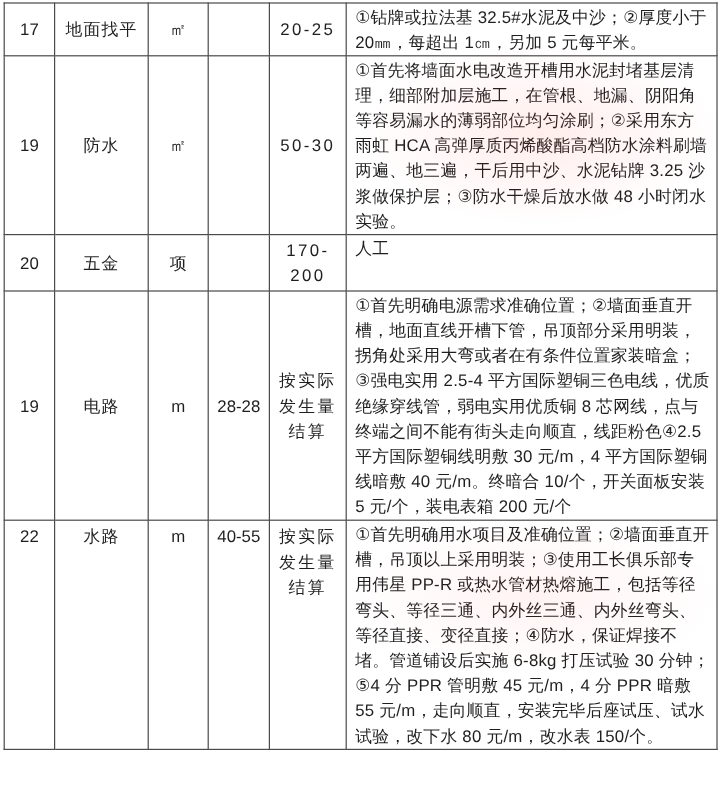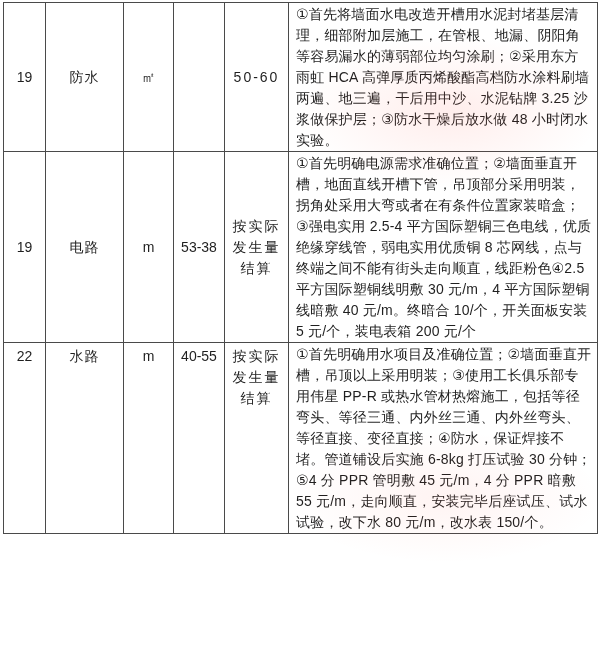--- a/index.html
+++ b/index.html
@@ -81,33 +81,49 @@
   <table class="price-table">
     <colgroup>
       <col class="c1">
         <col class="c2">
         <col class="c3">
         <col class="c4">
         <col class="c5">
         <col class="c6">
     </colgroup>
     <tbody>
+      <tr class="r17">
+        <td class="c-no">17</td>
+        <td class="c-name">地面找平</td>
+        <td class="c-unit">㎡</td>
+        <td class="c-qty"></td>
+        <td class="c-price">20-25</td>
+        <td class="c-note">①钻牌或拉法基 32.5#水泥及中沙；②厚度小于 20㎜，每超出 1㎝，另加 5 元每平米。</td>
+      </tr>
       <tr class="r18">
         <td class="c-no">19</td>
         <td class="c-name">防水</td>
         <td class="c-unit">㎡</td>
         <td class="c-qty"></td>
-        <td class="c-price">50-60</td>
+        <td class="c-price">50-30</td>
         <td class="c-note">①首先将墙面水电改造开槽用水泥封堵基层清理，细部附加层施工，在管根、地漏、阴阳角等容易漏水的薄弱部位均匀涂刷；②采用东方雨虹 HCA 高弹厚质丙烯酸酯高档防水涂料刷墙两遍、地三遍，干后用中沙、水泥钻牌 3.25 沙浆做保护层；③防水干燥后放水做 48 小时闭水实验。</td>
+      </tr>
+      <tr class="r20">
+        <td class="c-no">20</td>
+        <td class="c-name">五金</td>
+        <td class="c-unit">项</td>
+        <td class="c-qty"></td>
+        <td class="c-price">170-200</td>
+        <td class="c-note">人工</td>
       </tr>
       <tr class="r21">
         <td class="c-no">19</td>
         <td class="c-name">电路</td>
         <td class="c-unit">m</td>
-        <td class="c-qty">53-38</td>
+        <td class="c-qty">28-28</td>
         <td class="c-price">按实际发生量结算</td>
         <td class="c-note">①首先明确电源需求准确位置；②墙面垂直开槽，地面直线开槽下管，吊顶部分采用明装，拐角处采用大弯或者在有条件位置家装暗盒；③强电实用 2.5-4 平方国际塑铜三色电线，优质绝缘穿线管，弱电实用优质铜 8 芯网线，点与终端之间不能有街头走向顺直，线距粉色④2.5 平方国际塑铜线明敷 30 元/m，4 平方国际塑铜线暗敷 40 元/m。终暗合 10/个，开关面板安装 5 元/个，装电表箱 200 元/个</td>
       </tr>
       <tr class="r22 align-top">
         <td class="c-no">22</td>
         <td class="c-name">水路</td>
         <td class="c-unit">m</td>
         <td class="c-qty">40-55</td>
         <td class="c-price">按实际发生量结算</td>
         <td class="c-note">①首先明确用水项目及准确位置；②墙面垂直开槽，吊顶以上采用明装；③使用工长俱乐部专用伟星 PP-R 或热水管材热熔施工，包括等径弯头、等径三通、内外丝三通、内外丝弯头、等径直接、变径直接；④防水，保证焊接不堵。管道铺设后实施 6-8kg 打压试验 30 分钟；⑤4 分 PPR 管明敷 45 元/m，4 分 PPR 暗敷 55 元/m，走向顺直，安装完毕后座试压、试水试验，改下水 80 元/m，改水表 150/个。</td>

